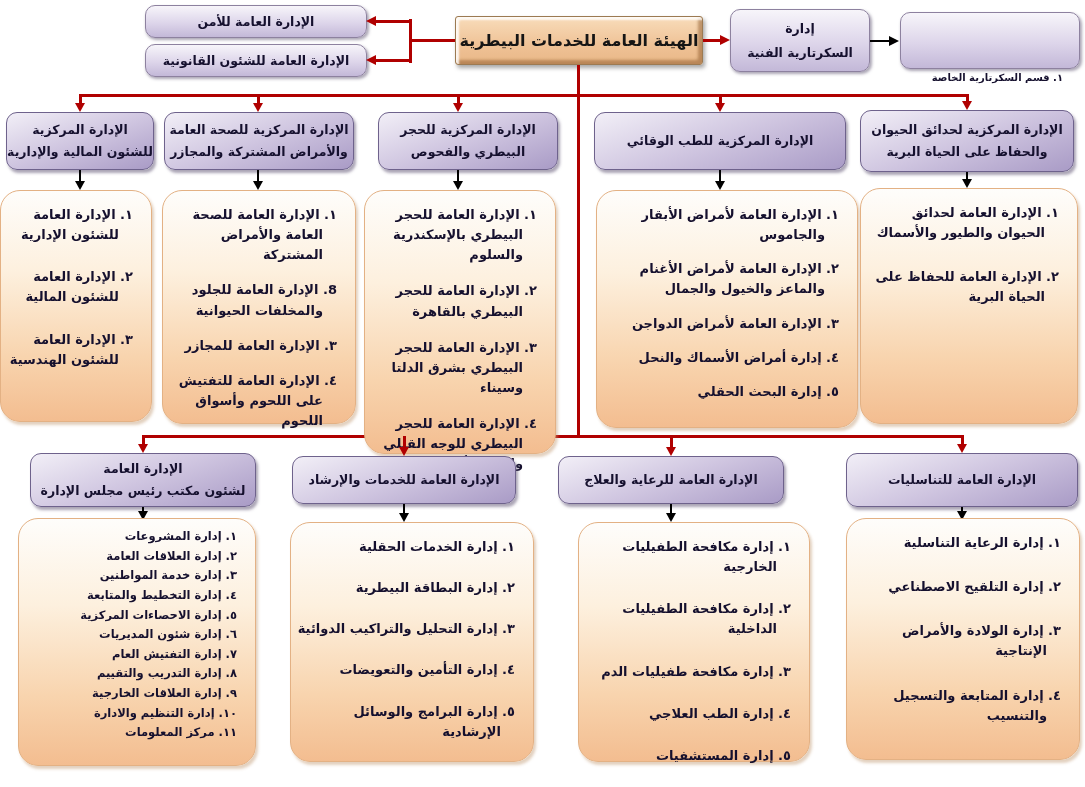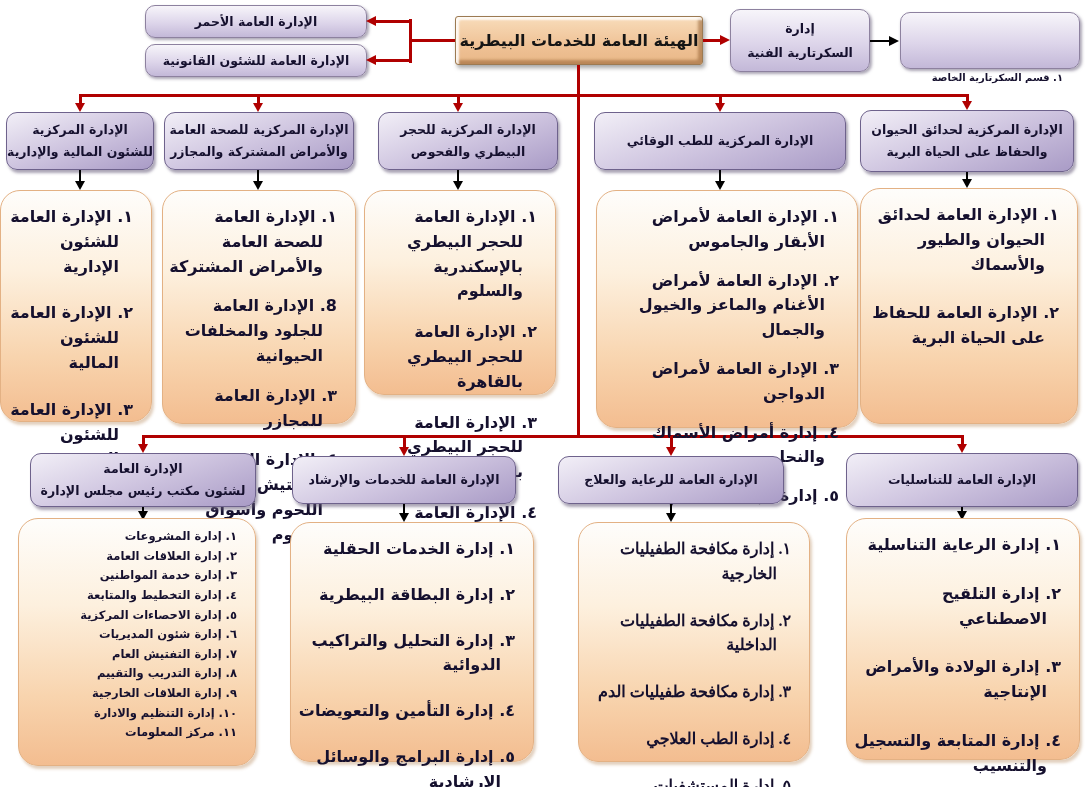--- a/index.html
+++ b/index.html
@@ -30,30 +30,30 @@
     border:1.5px solid #6e628c;border-radius:11px;
     box-shadow:2px 3px 3px rgba(100,90,120,.55);}
 
   
   .detail{direction:rtl;
     background:linear-gradient(180deg,#fefdfb 0%,#fdf0de 35%,#f8d4ae 72%,#f3bd90 100%);
     border:1px solid #e3b184;border-radius:20px;
     box-shadow:2px 3px 3px rgba(190,150,110,.45);}
   .items{padding:14px 14px 4px 6px;}
   .item{direction:rtl;text-align:right;font-weight:bold;color:#15102e;
-        padding-right:18px;text-indent:-14px;line-height:1.55;font-size:16px;}
+        padding-right:18px;text-indent:-14px;line-height:1.55;font-size:13px;}
   .c0 .item{margin-bottom:22px;}
   .c1 .item{margin-bottom:15px;}
   .c2 .item{margin-bottom:16px;}
   .c3 .item{margin-bottom:14px;}
   .c4 .item{margin-bottom:24px;}
   .g0 .items{padding-top:8px;}
   .g0 .item{font-size:11.5px;line-height:1.62;margin-bottom:1px;}
   .g1 .item{margin-bottom:21px;}
-  .g2 .item{margin-bottom:22px;font-family:Liberation Serif, serif;}
+  .g2 .item{margin-bottom:22px;}
   .g3 .item{margin-bottom:24px;}
   .sec-items{padding:9px 12px 0 4px;}
   .sec-items .item{font-size:10px;margin-bottom:7px;}
 
   
   .hl{position:absolute;background:#b00000;height:3px;}
   .vl{position:absolute;background:#b00000;width:3px;}
   .hlk{position:absolute;background:#000;height:2px;}
   .vlk{position:absolute;background:#000;width:2px;}
   
@@ -68,21 +68,21 @@
   .ark{position:absolute;width:0;height:0;border-top:5px solid transparent;
       border-bottom:5px solid transparent;border-left:10px solid #000;}
 </style>
 </head>
 <body>
 
 <div class="canvas">
 
   <div class="root-box abs" style="left:455px;top:16px;width:248px;height:49px">الهيئة العامة للخدمات البيطرية</div>
 
-  <div class="small-box abs" style="left:145px;top:5px;width:222px;height:33px">الإدارة العامة الأحمر</div>
+  <div class="small-box abs" style="left:145px;top:5px;width:222px;height:33px">الإدارة العامة للأمن</div>
   <div class="small-box abs" style="left:145px;top:44px;width:222px;height:33px">الإدارة العامة للشئون القانونية</div>
 
   <div class="small-box abs" style="left:730px;top:9px;width:140px;height:63px">إدارة
 السكرتارية الفنية</div>
   <div class="small-box abs" style="left:900px;top:12px;width:180px;height:57px;display:block">
     <div class="sec-items">
       <div class="item">١. قسم السكرتارية الخاصة</div>
       <div class="item">٢. قسم سكرتارية مجلس</div>
     </div>
   </div>
@@ -143,21 +143,21 @@
     </div>
   </div>
   <div class="detail abs c1" style="left:162px;top:190px;width:194px;height:234px">
     <div class="items">
       <div class="item">١. الإدارة العامة للصحة العامة والأمراض المشتركة</div>
       <div class="item">8. الإدارة العامة للجلود والمخلفات الحيوانية</div>
       <div class="item">٣. الإدارة العامة للمجازر</div>
       <div class="item">٤. الإدارة العامة للتفتيش على اللحوم وأسواق اللحوم</div>
     </div>
   </div>
-  <div class="detail abs c2" style="left:364px;top:190px;width:192px;height:205px">
+  <div class="detail abs c2" style="left:364px;top:190px;width:192px;height:264px">
     <div class="items">
       <div class="item">١. الإدارة العامة للحجر البيطري بالإسكندرية والسلوم</div>
       <div class="item">٢. الإدارة العامة للحجر البيطري بالقاهرة</div>
       <div class="item">٣. الإدارة العامة للحجر البيطري بشرق الدلتا وسيناء</div>
       <div class="item">٤. الإدارة العامة للحجر البيطري للوجه القبلي والبحر الأحمر</div>
     </div>
   </div>
   <div class="detail abs c3" style="left:596px;top:190px;width:262px;height:238px">
     <div class="items">
       <div class="item">١. الإدارة العامة لأمراض الأبقار والجاموس</div>

